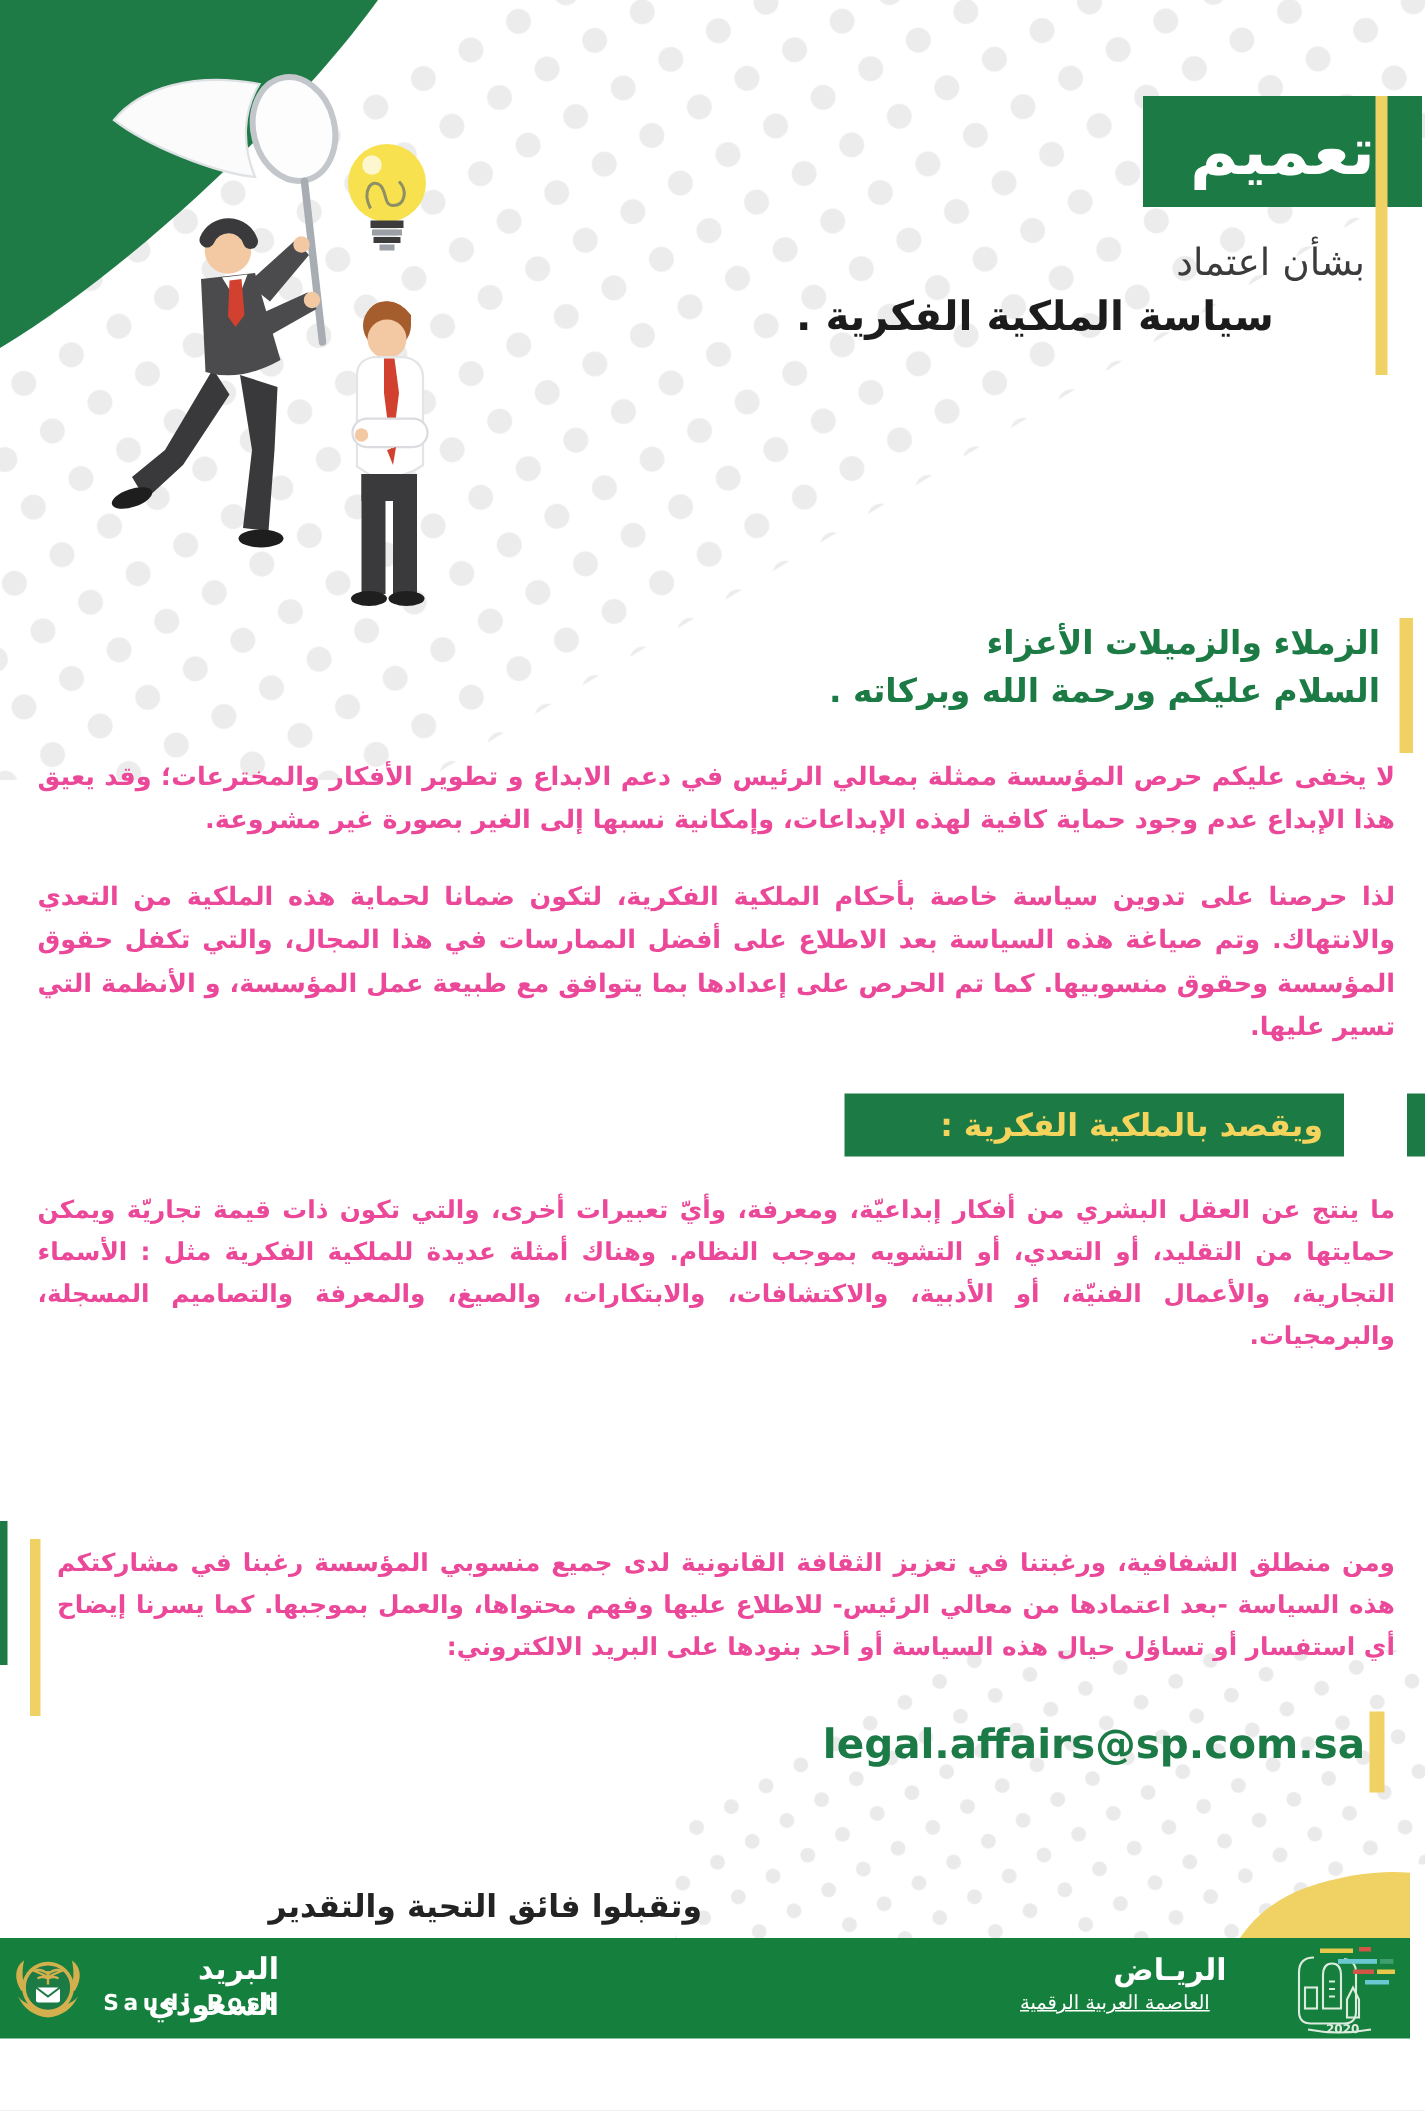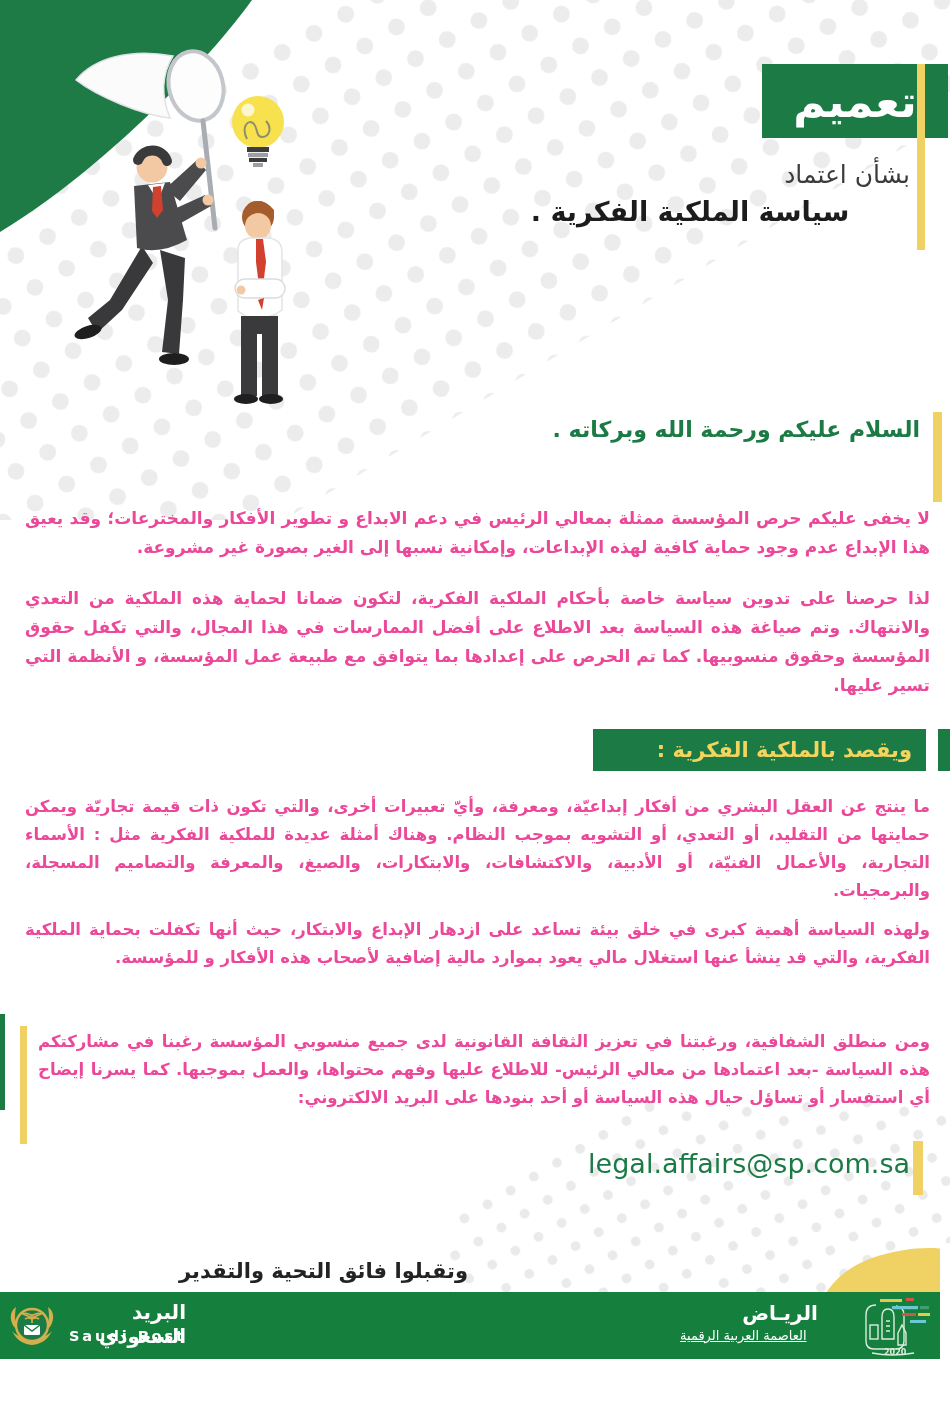--- a/index.html
+++ b/index.html
@@ -46,30 +46,30 @@
     color:#1C7B45; font-weight:bold; font-size:22px; line-height:32px; }
 
   
   .para {
     direction:rtl; text-align:justify; text-justify:inter-word;
     font-size:17px; font-weight:bold; line-height:29px; color:#ec4899;
   }
   .para.cond { font-size:16.5px; line-height:28px; }
 
   .section-banner {
-    left:593px; top:729px; width:333px; height:42px;
+    left:563px; top:729px; width:333px; height:42px;
     background:#1C7B45; color:#F5D45E;
     font-size:21px; font-weight:bold; line-height:42px;
     text-align:right; direction:rtl; padding-right:14px;padding-left:36px;
   }
   .section-banner-square { left:938px; top:729px; width:12px; height:42px; background:#1C7B45; }
 
   .email-line {
     left:540px; top:1148px; width:370px; text-align:right;
-    color:#1B7A45; font-size:27px; font-weight:normal; direction:ltr;
+    color:#1B7A45; font-size:27px; font-weight:bold; direction:ltr;
   }
 
   .signature { left:40px; top:1256px; width:428px; text-align:right; direction:rtl;
     font-size:21px; font-weight:bold; color:#232323; line-height:30px; }
 
   .footer-top-line { left:0; top:1330px; width:950px; height:3px; background:#1C7B45; }
   .footer-bar { left:0; top:1292px; width:950px; height:67px; background:#15803d; }
   .brand-ar { position:absolute; left:58px; top:8px; width:128px; text-align:right;
     color:#ffffff; font-size:20px; font-weight:bold; direction:rtl; }
   .brand-en { position:absolute; left:40px; top:36px; width:146px; text-align:right;
@@ -147,31 +147,31 @@
     </g>
   </svg>
 
   <div class="abs badge">تعميم</div>
   <div class="abs accent-v" style="left:917px;top:64px;width:8px;height:186px;"></div>
   <div class="abs subtitle1">بشأن اعتماد</div>
   <div class="abs subtitle2">سياسة الملكية الفكرية .</div>
 
   <div class="abs accent-v" style="left:933px;top:412px;width:9px;height:90px;"></div>
   <div class="abs greeting">
+    <div>الزملاء والزميلات الأعزاء</div>
     <div>السلام عليكم ورحمة الله وبركاته .</div>
   </div>
 
   <div class="abs para" style="left:25px;top:504px;width:905px;">لا يخفى عليكم حرص المؤسسة ممثلة بمعالي الرئيس في دعم الابداع و تطوير الأفكار والمخترعات؛ وقد يعيق هذا الإبداع عدم وجود حماية كافية لهذه الإبداعات، وإمكانية نسبها إلى الغير بصورة غير مشروعة.</div>
   <div class="abs para" style="left:25px;top:584px;width:905px;">لذا حرصنا على تدوين سياسة خاصة بأحكام الملكية الفكرية، لتكون ضمانا لحماية هذه الملكية من التعدي والانتهاك. وتم صياغة هذه السياسة بعد الاطلاع على أفضل الممارسات في هذا المجال، والتي تكفل حقوق المؤسسة وحقوق منسوبيها. كما تم الحرص على إعدادها بما يتوافق مع طبيعة عمل المؤسسة، و الأنظمة التي تسير عليها.</div>
 
   <div class="abs section-banner">ويقصد بالملكية الفكرية :</div>
   <div class="abs section-banner-square"></div>
 
   <div class="abs para cond" style="left:25px;top:793px;width:905px;">ما ينتج عن العقل البشري من أفكار إبداعيّة، ومعرفة، وأيّ تعبيرات أخرى، والتي تكون ذات قيمة تجاريّة ويمكن حمايتها من التقليد، أو التعدي، أو التشويه بموجب النظام. وهناك أمثلة عديدة للملكية الفكرية مثل : الأسماء التجارية، والأعمال الفنيّة، أو الأدبية، والاكتشافات، والابتكارات، والصيغ، والمعرفة والتصاميم المسجلة، والبرمجيات.</div>
-  <div class="abs para cond" style="left:25px;top:916px;width:905px;">ولهذه السياسة أهمية كبرى في خلق بيئة تساعد على ازدهار الإبداع والابتكار، حيث أنها تكفلت بحماية الملكية الفكرية، والتي قد ينشأ عنها استغلال مالي يعود بموارد مالية إضافية لأصحاب هذه الأفكار و للمؤسسة.</div>
 
   <div class="abs" style="left:0;top:1014px;width:5px;height:96px;background:#1C7B45;"></div>
   <div class="abs accent-v" style="left:20px;top:1026px;width:7px;height:118px;"></div>
   <div class="abs para cond" style="left:38px;top:1028px;width:892px;">ومن منطلق الشفافية، ورغبتنا في تعزيز الثقافة القانونية لدى جميع منسوبي المؤسسة رغبنا في مشاركتكم هذه السياسة -بعد اعتمادها من معالي الرئيس- للاطلاع عليها وفهم محتواها، والعمل بموجبها. كما يسرنا إيضاح أي استفسار أو تساؤل حيال هذه السياسة أو أحد بنودها على البريد الالكتروني:</div>
 
   <div class="abs accent-v" style="left:913px;top:1141px;width:10px;height:54px;"></div>
   <div class="abs email-line">legal.affairs@sp.com.sa</div>
 
   <div class="abs signature">
     <div>وتقبلوا فائق التحية والتقدير</div>

